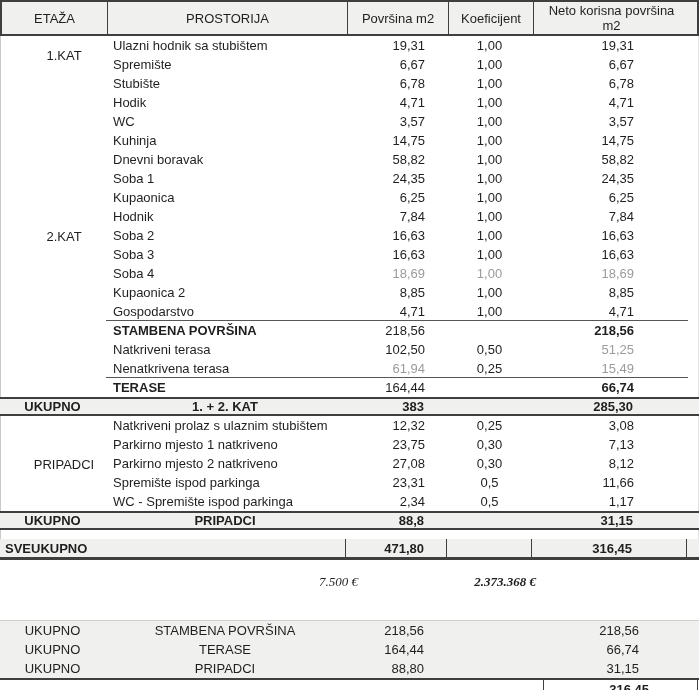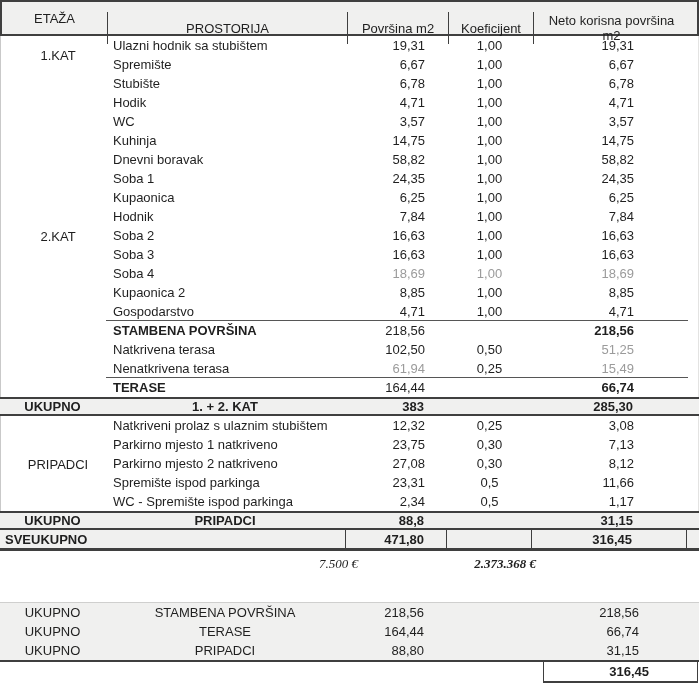--- a/index.html
+++ b/index.html
@@ -19,41 +19,41 @@
   .c4{width:85px;justify-content:center;}
   .c5{width:156px;justify-content:flex-end;padding-right:54px;}
   .cmerged{width:345px;padding-left:5px;justify-content:flex-start;}
   
   .hrow{
     display:flex;height:36px;box-sizing:border-box;
     background:#f0f0ef;
     border:2px solid #3f3f3f;
   }
   .hrow .cell{justify-content:center;padding:8px;text-align:center;line-height:15px;white-space:normal;}
-  .hrow .cell + .cell{border-left:1px solid #3f3f3f;margin-top:10px;}
+  .hrow .cell + .cell{border-left:1px solid #3f3f3f;}
   
   #body-rows{border-left:1px solid #c9c9c9;border-right:1px solid #e3e3e2;}
   .r{display:flex;height:19px;box-sizing:border-box;background:#ffffff;align-items:flex-end;}
   .r.subtotal .c2,.r.subtotal .c5{font-weight:bold;}
   .r.total{
     background:#f0f0ef;font-weight:bold;
     border-top:2px solid #3f3f3f;border-bottom:2px solid #3f3f3f;
     margin:0 -1px; 
   }
   .r.total .c2{justify-content:center;padding-left:0;margin-top:44px;}
   .r.grandtotal{
     background:#f0f0ef;font-weight:bold;height:21px;
-    border-bottom:3px solid #3f3f3f;margin:0 -1px;
+    border-bottom:3px solid #3f3f3f;margin:9px -1px;
   }
   .r.grandtotal .c3,.r.grandtotal .c4,.r.grandtotal .c5{border-left:1px solid #3f3f3f;}
   .r.grandtotal .c5{border-right:1px solid #3f3f3f;}
   .r.rule .c2,.r.rule .c3,.r.rule .c4,.r.rule .c5{border-bottom:1px solid #565656;}
   .mut{color:#9b9b9b;}
   
-  .flabel{position:absolute;left:6px;width:104px;height:19px;line-height:19px;text-align:center;}
+  .flabel{position:absolute;left:12px;width:104px;height:19px;line-height:19px;text-align:center;}
   .f1{top:46px;}
   .f2{top:227px;}
   .f3{top:455px;}
   
   .moneyrow{display:flex;height:25px;align-items:center;font-family:Liberation Serif, serif;}
   .price{width:358px;text-align:right;font-style:italic;}
   .totalprice{margin-left:92px;width:110px;text-align:center;font-style:italic;font-weight:bold;}
   
   .summary{margin-top:26px;border-top:1px solid #cfcfce;}
   .srow{display:flex;height:19px;box-sizing:border-box;background:#f0f0ef;align-items:stretch;}
@@ -189,21 +189,21 @@
       </div>
       <div class="r subtotal">
         <div class="cell c1"></div>
         <div class="cell c2">STAMBENA POVRŠINA</div>
         <div class="cell c3">218,56</div>
         <div class="cell c4"></div>
         <div class="cell c5">218,56</div>
       </div>
       <div class="r room">
         <div class="cell c1"></div>
-        <div class="cell c2">Natkrivena terasa</div>
+        <div class="cell c2">Natkriveni terasa</div>
         <div class="cell c3">102,50</div>
         <div class="cell c4">0,50</div>
         <div class="cell c5 mut">51,25</div>
       </div>
       <div class="r room rule">
         <div class="cell c1"></div>
         <div class="cell c2">Nenatkrivena terasa</div>
         <div class="cell c3 mut">61,94</div>
         <div class="cell c4">0,25</div>
         <div class="cell c5 mut">15,49</div>

